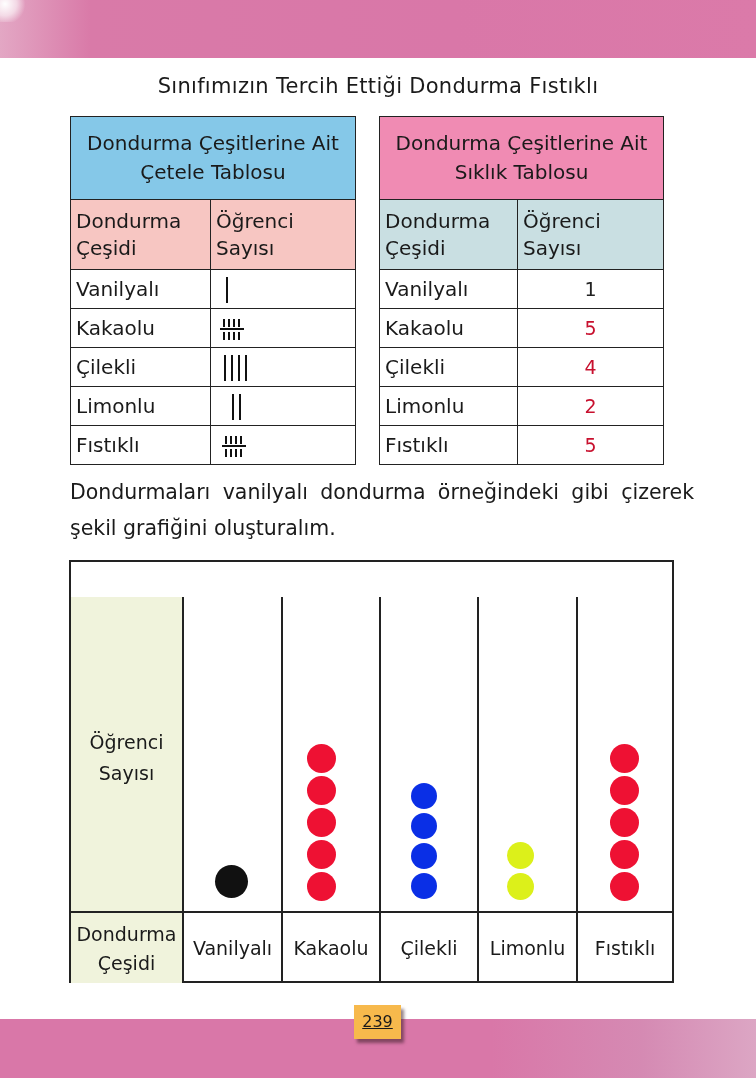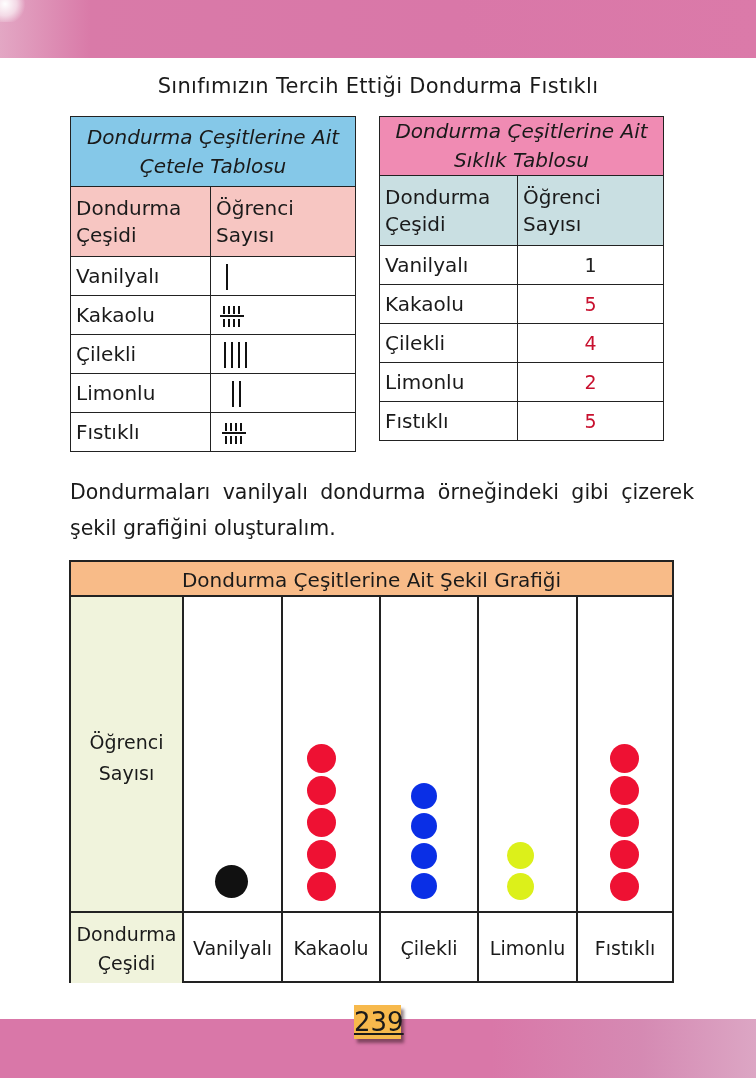--- a/index.html
+++ b/index.html
@@ -26,21 +26,21 @@
     font-size: 21px; letter-spacing: 0.3px;
   }
   table.tbl {
     position: absolute; border-collapse: collapse; table-layout: fixed;
     font-size: 20px;
   }
   table.tbl td {
     border: 1.5px solid #222; padding: 0 0 0 5px; vertical-align: middle;
     line-height: 26px; overflow: hidden; white-space: nowrap;
   }
-  table.tbl td.hdr { text-align: center; padding: 0; line-height: 29px; white-space: normal; font-style: italic; }
+  table.tbl td.hdr { text-align: center; padding: 12px; line-height: 29px; white-space: normal; }
   table.tbl td.sub { line-height: 27px; white-space: normal; vertical-align: top; padding-top: 8px; }
   .tally-table { left: 70px; top: 116px; width: 285px; }
   .freq-table { left: 379px; top: 116px; width: 284px; }
   .tally-table .hdr { background: #85c8e8; }
   .tally-table .sub { background: #f7c6c2; }
   .freq-table .hdr { background: #f08bb3; }
   .freq-table .sub { background: #c9dfe2; }
   .tally-cell { position: relative; }
   .mark {
     display: inline-block; width: 2px; height: 26px; background: #111; margin-right: 5px; vertical-align: middle;
@@ -74,21 +74,21 @@
   .x-label-cell {
     position: absolute; left: 0; top: 351px; width: 111px; height: 70px; background: #f0f3dc;
     text-align: center; font-size: 19px; line-height: 29px; padding-top: 7px; box-sizing: border-box;
   }
   .cat-label {
     position: absolute; top: 351px; height: 70px; line-height: 70px; text-align: center; font-size: 19px;
   }
   .dot { position: absolute; border-radius: 50%; }
   .page-number {
     position: absolute; left: 354px; top: 1005px; width: 47px; height: 34px; background: #f7b94c;
-    text-align: center; font-size: 26px; line-height: 34px;
+    text-align: center; font-size: 16px; line-height: 34px;
     box-shadow: 3px 4px 3px rgba(60,30,40,0.55);
     text-decoration: underline;
   }
 </style>
 </head>
 <body>
 
 <div class="top-band">
     <div class="glow"></div>
   </div>
@@ -175,21 +175,20 @@
   <tr style="height:39px">
     <td>Fıstıklı</td>
     <td class="count">5</td>
   </tr>
 </tbody>
   </table>
 
 <div class="instruction">Dondurmaları vanilyalı dondurma örneğindeki gibi çizerek şekil grafiğini oluşturalım.</div>
 
 <div class="chart">
-  <div class="chart-title">Dondurma Çeşitlerine Ait Şekil Grafiği</div>
   <div class="y-label-cell">
     <div class="y-label">Öğrenci Sayısı</div>
   </div>
   <div class="x-label-cell">Dondurma Çeşidi</div>
 
   <div class="col-line" style="left:111px"></div>
   <div class="col-line" style="left:210px"></div>
   <div class="col-line" style="left:308px"></div>
   <div class="col-line" style="left:406px"></div>
   <div class="col-line" style="left:505px"></div>

